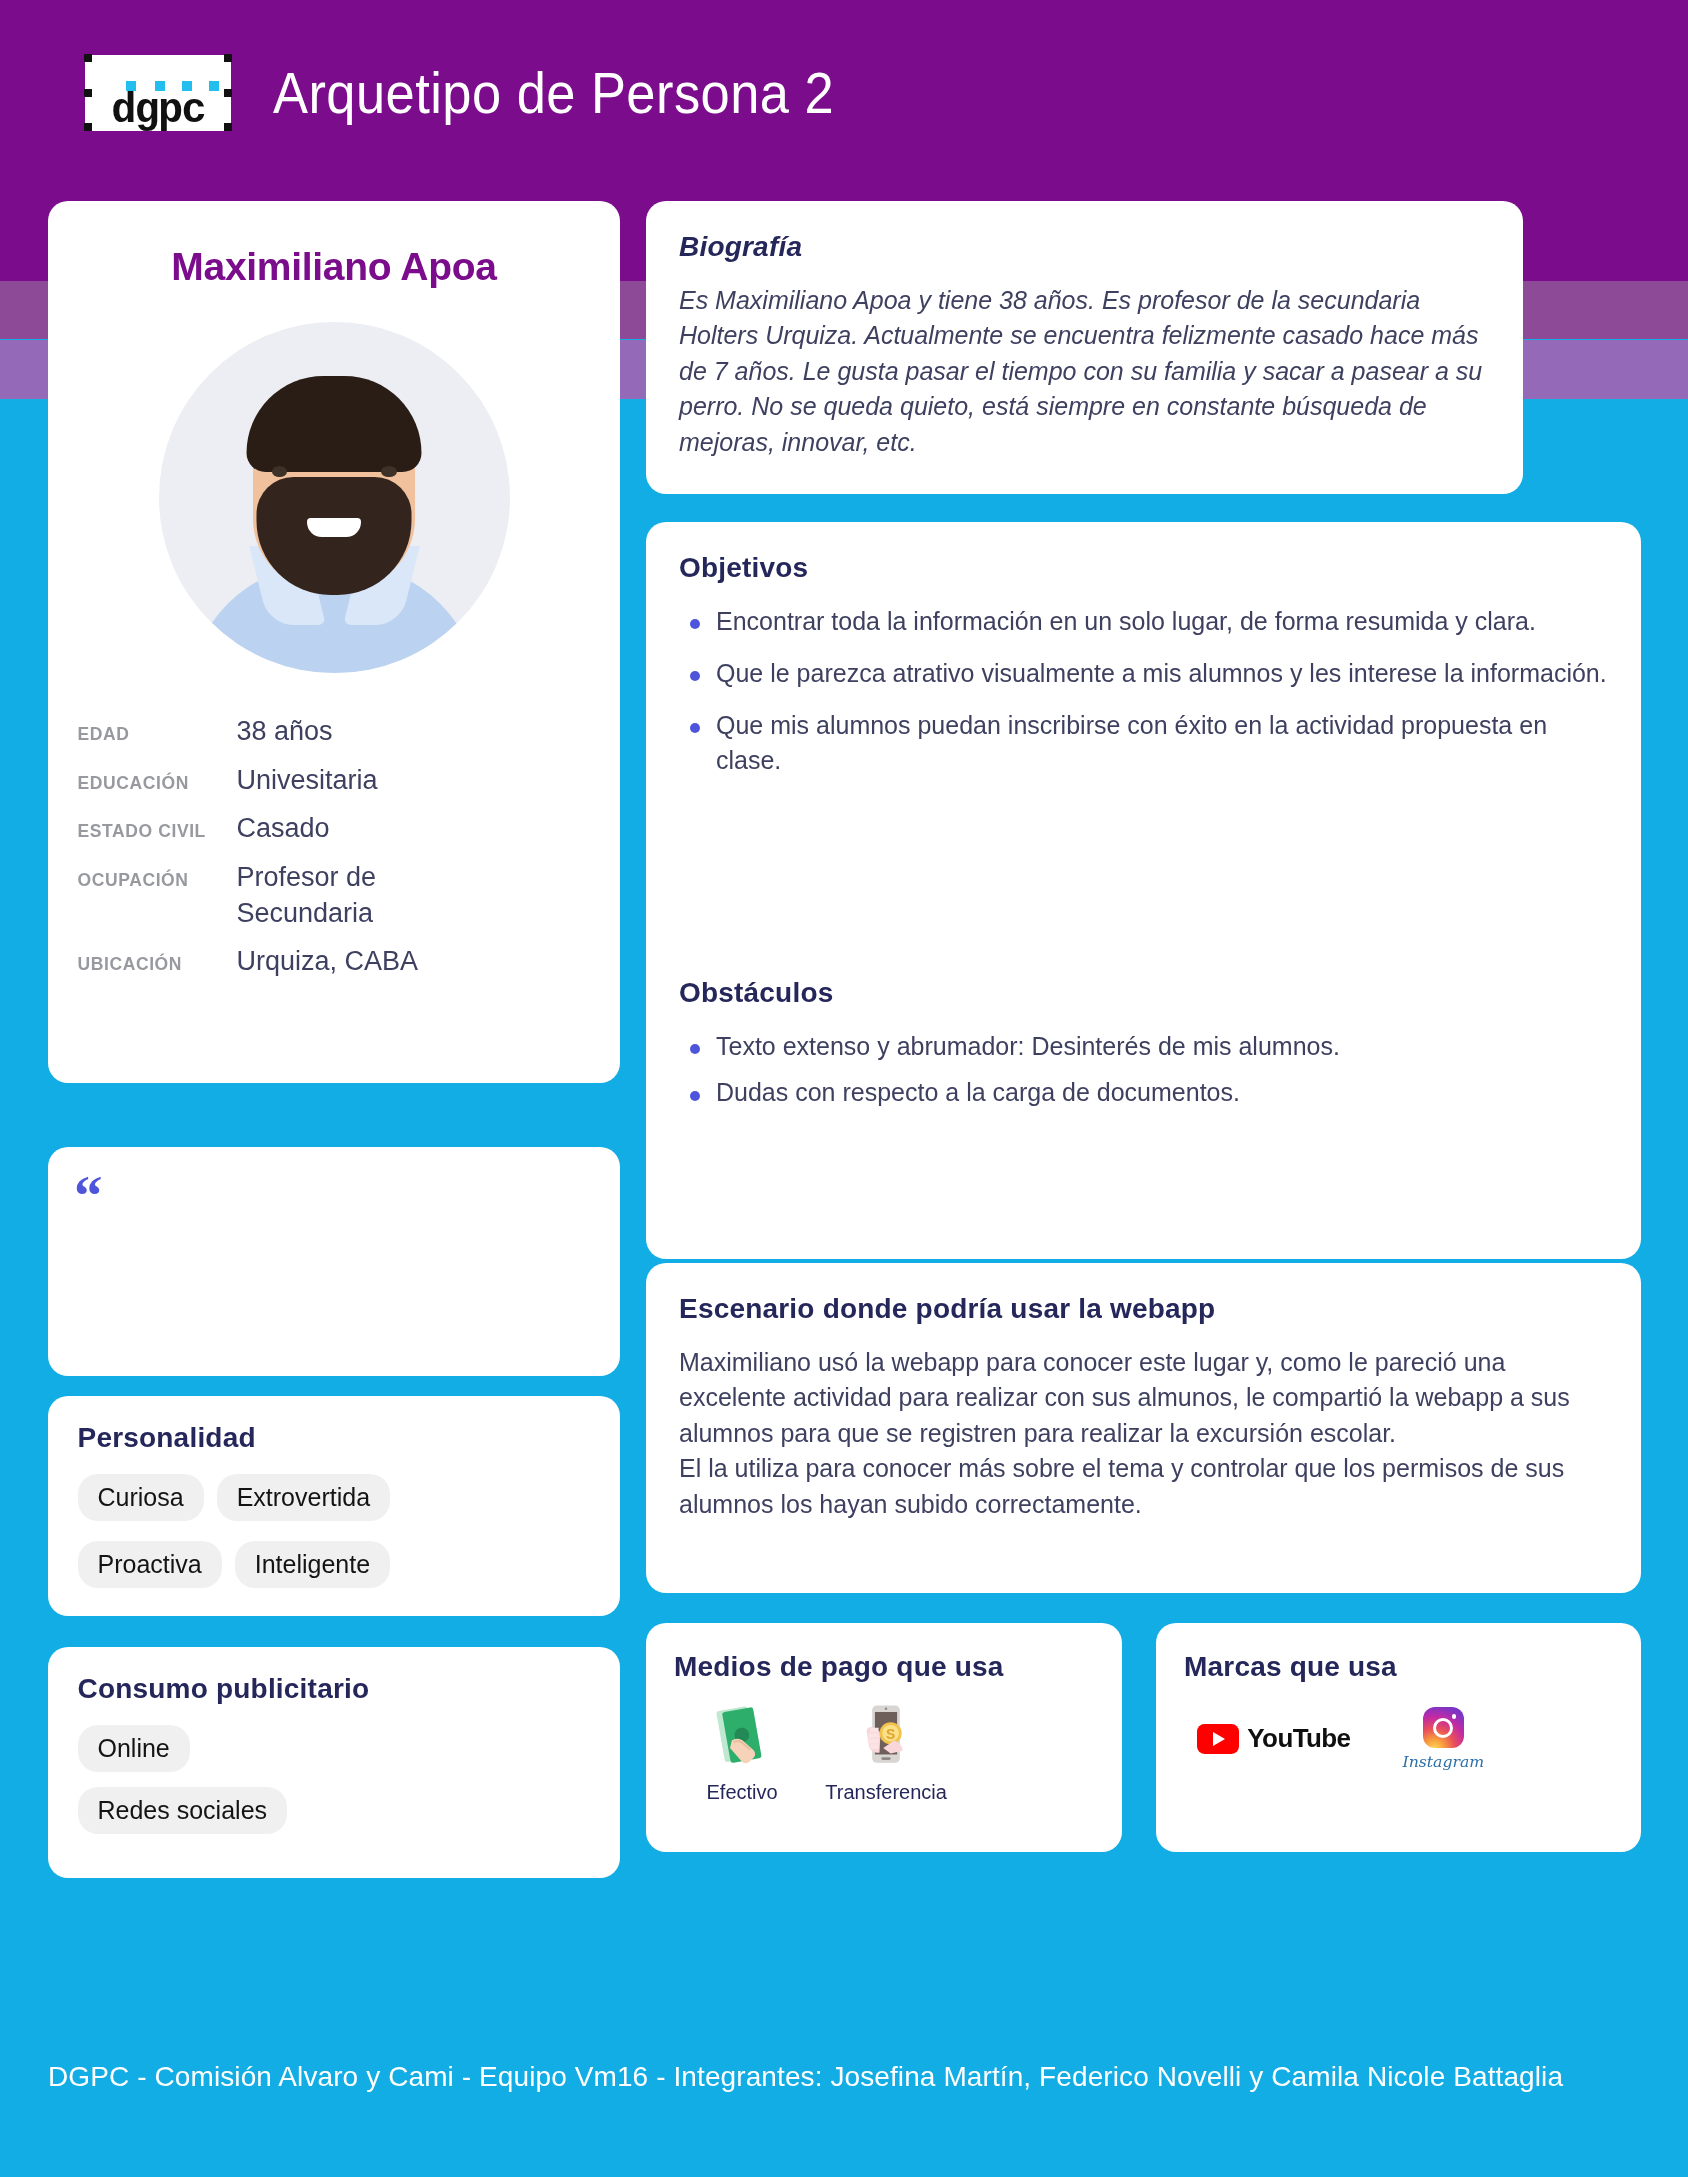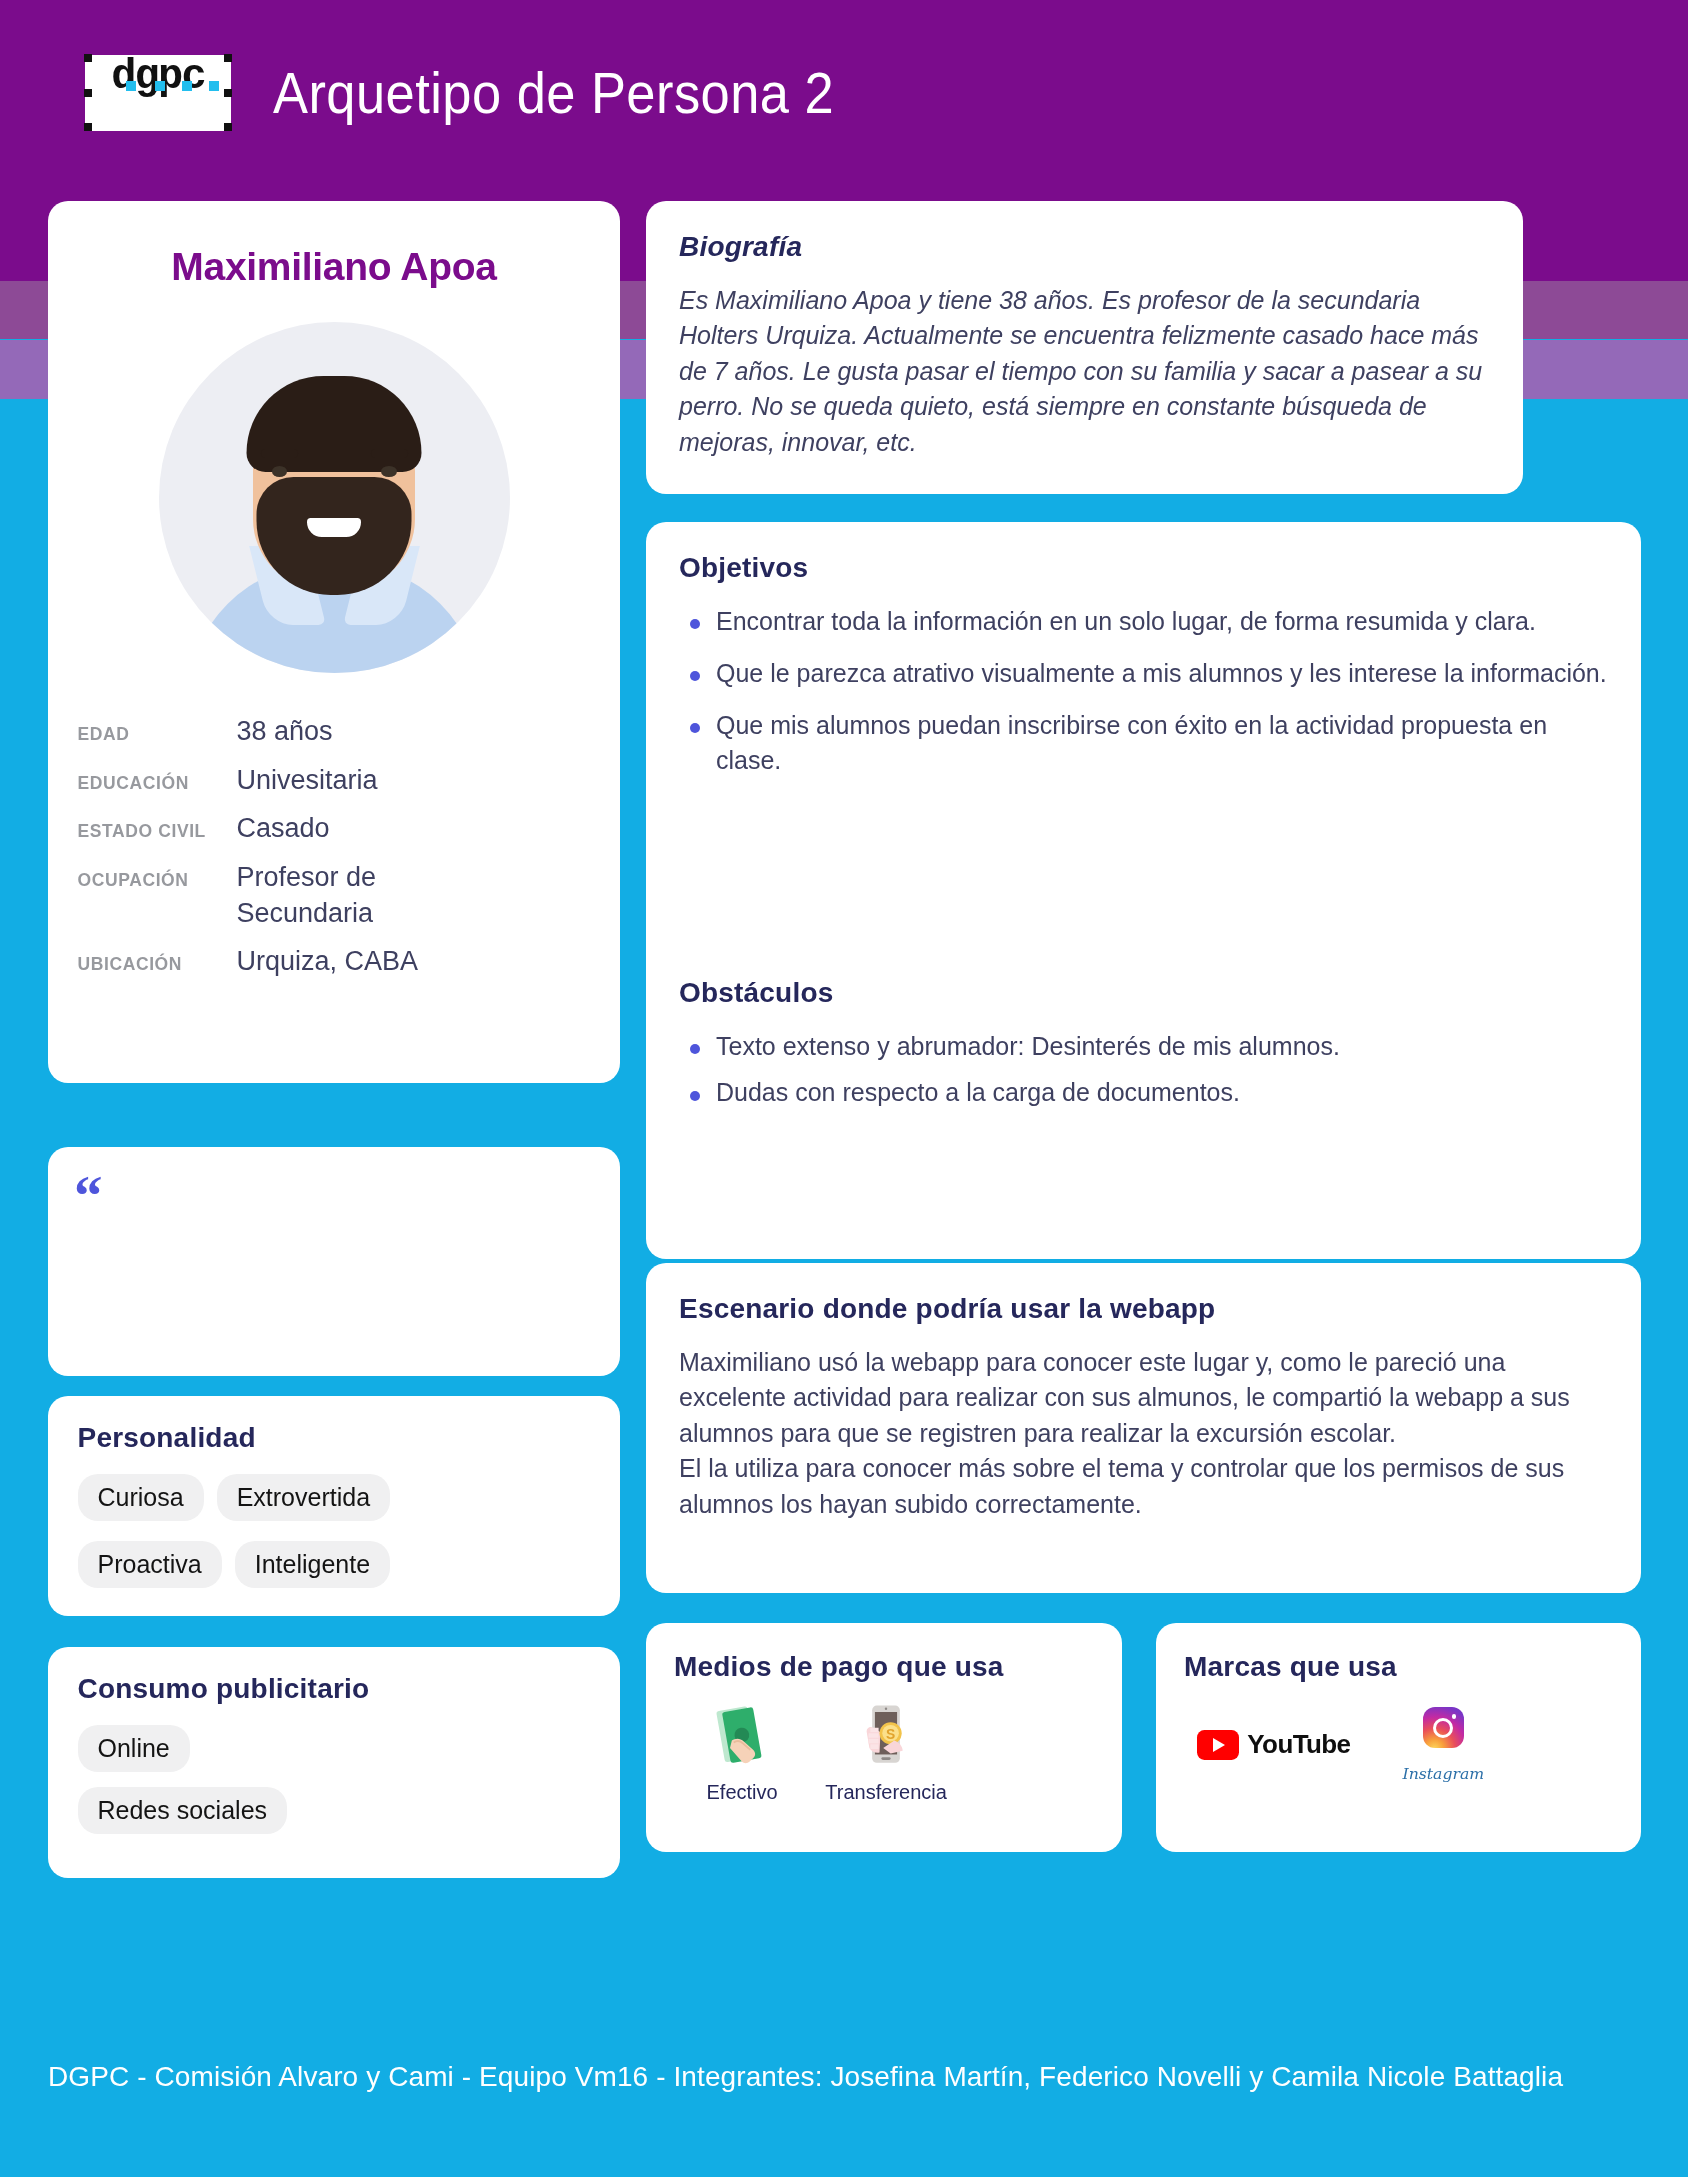--- a/index.html
+++ b/index.html
@@ -32,21 +32,21 @@
     align-items: center;
     padding-left: 85px;
     z-index: 5;
   }
   .logo-box {
     width: 146px; height: 76px;
     background: #ffffff;
     position: relative;
     flex: none;
     display: flex;
-    align-items: flex-start;
+    align-items: flex-end;
     justify-content: center;
   }
   .logo-text {
     font-family: "Liberation Mono", monospace;
     font-weight: 700;
     font-size: 42px;
     letter-spacing: -1.8px;
     color: #111111;
     line-height: 1;
     position: relative;
@@ -310,21 +310,21 @@
     display: flex; align-items: center; justify-content: center;
   }
   .yt-tri {
     width: 0; height: 0;
     border-left: 12px solid #ffffff;
     border-top: 7.4px solid transparent;
     border-bottom: 7.4px solid transparent;
     margin-left: 2.8px;
   }
   .yt-word { color: #0F0F0F; font-size: 26px; font-weight: 700; letter-spacing: -0.6px; }
-  .ig-logo { display: flex; flex-direction: column; align-items: center; gap: 12px; }
+  .ig-logo { display: flex; flex-direction: column; align-items: center; }
   .ig-mark {
     width: 41px; height: 41px;
     border-radius: 12px;
     background: radial-gradient(circle at 28% 102%, #FDD75B 0%, #F8A03C 18%, #E94F5A 40%, #C32AA3 62%, #7A35C6 85%);
     display: flex; align-items: center; justify-content: center;
     position: relative;
   }
   .ig-ring {
     width: 20px; height: 20px;
     border: 3.1px solid #ffffff;

